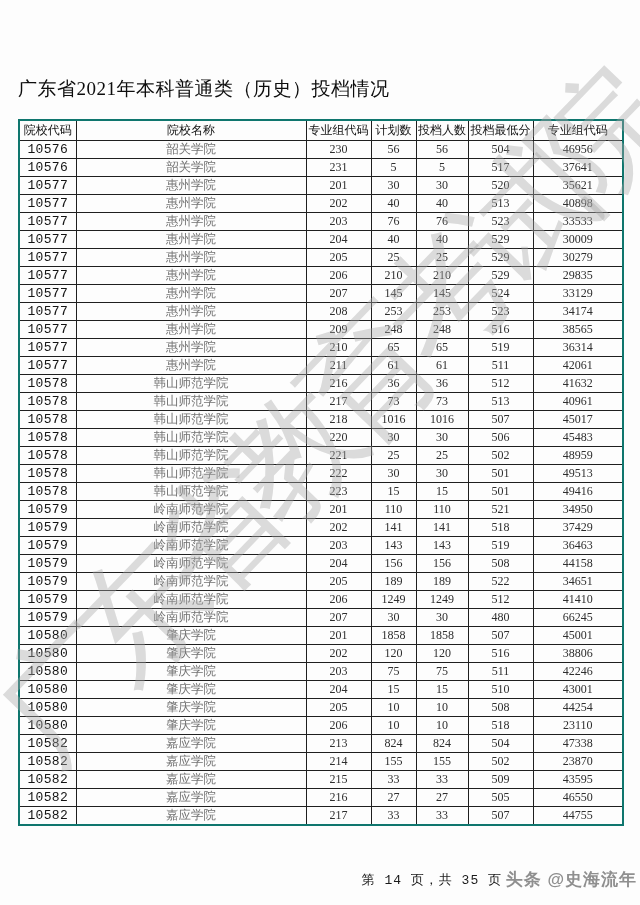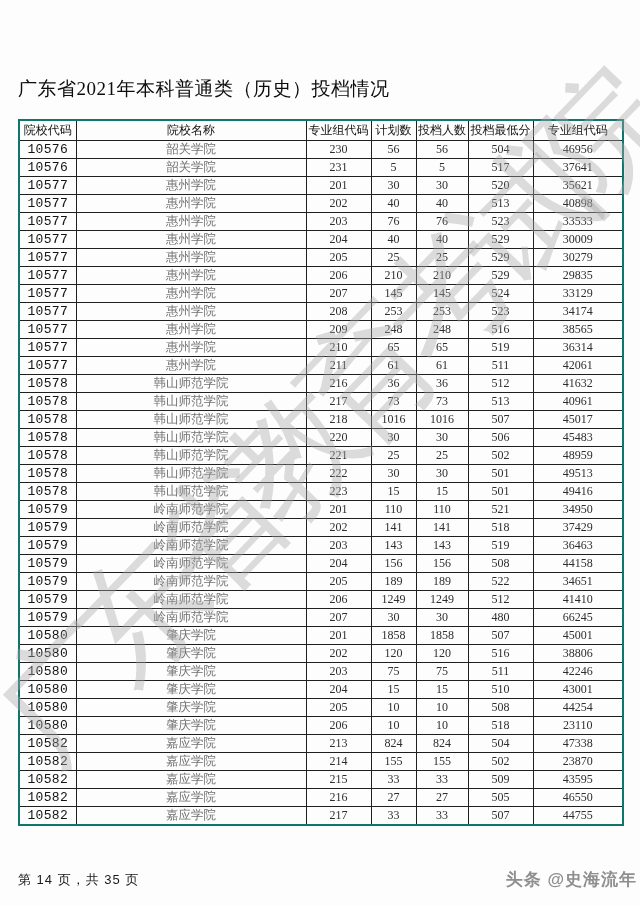--- a/index.html
+++ b/index.html
@@ -86,22 +86,22 @@
     white-space: nowrap;
     pointer-events: none;
     z-index: 5;
   }
 
   .page-number {
     position: absolute;
     top: 871px;
     left: 18px;
     width: 484px;
-    text-align: left;
-    font-family: Liberation Sans, sans-serif;
+    text-align: right;
+    font-family: Liberation Mono, monospace;
     font-size: 13px;
     color: #1a1a1a;
     letter-spacing: 1px;
   }
 
   .source-badge {
     position: absolute;
     top: 868px;
     right: 3px;
     font-family: "Liberation Sans", "DejaVu Sans", sans-serif;

